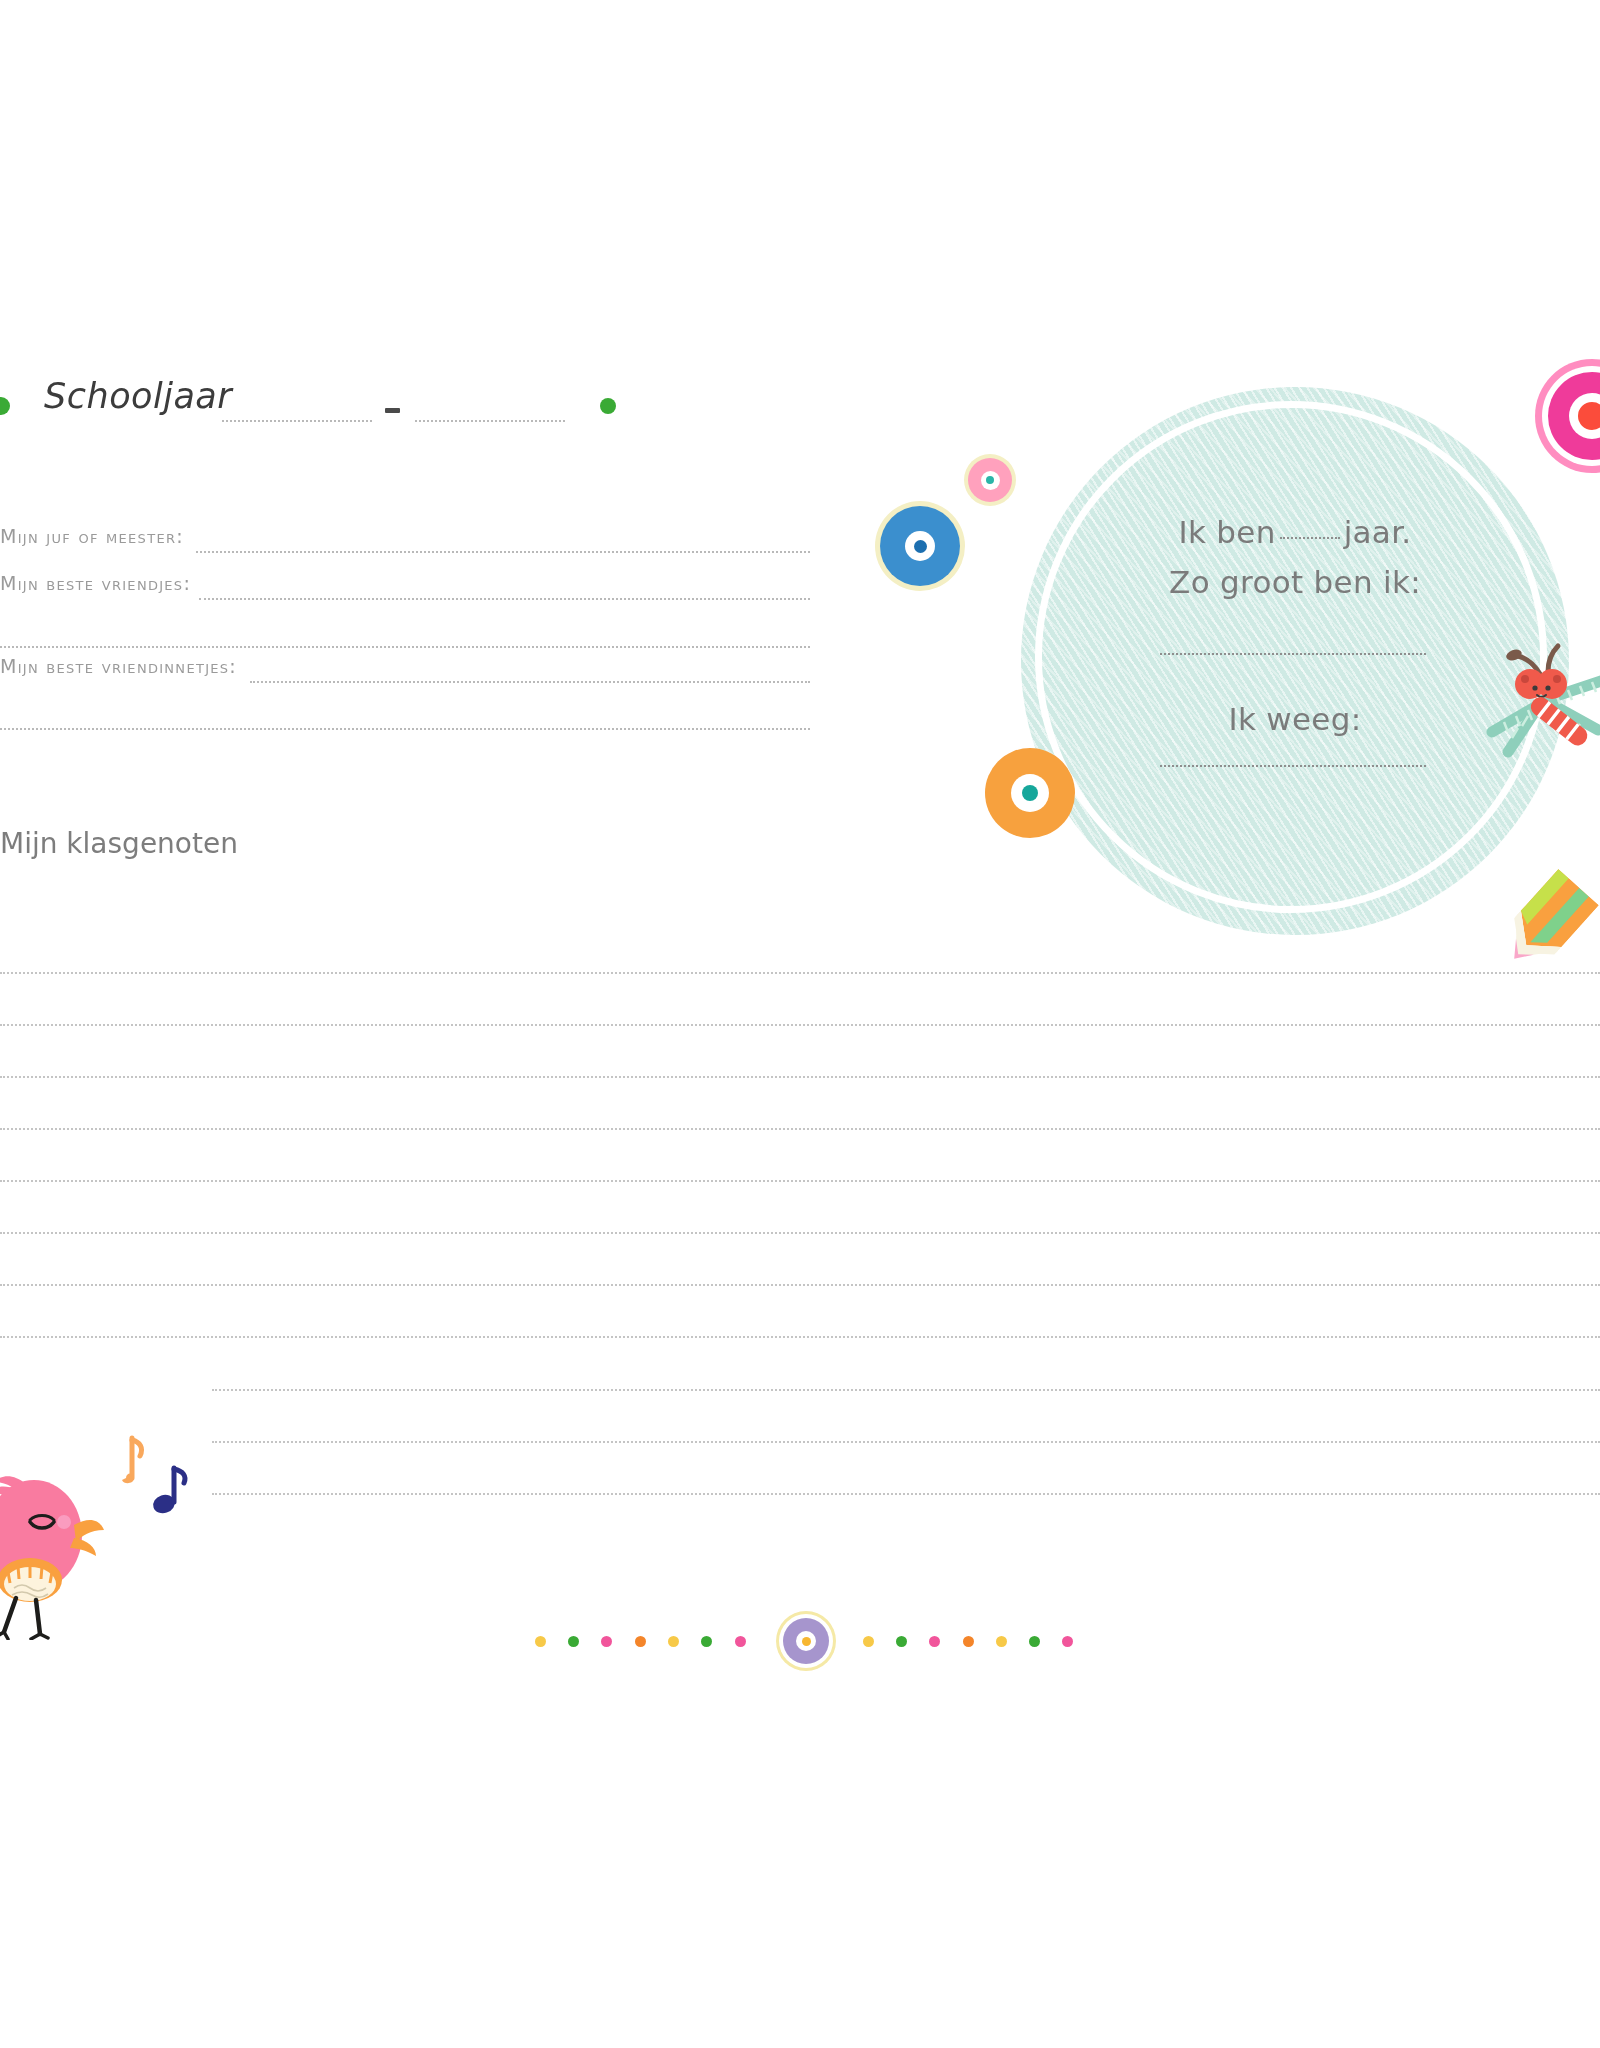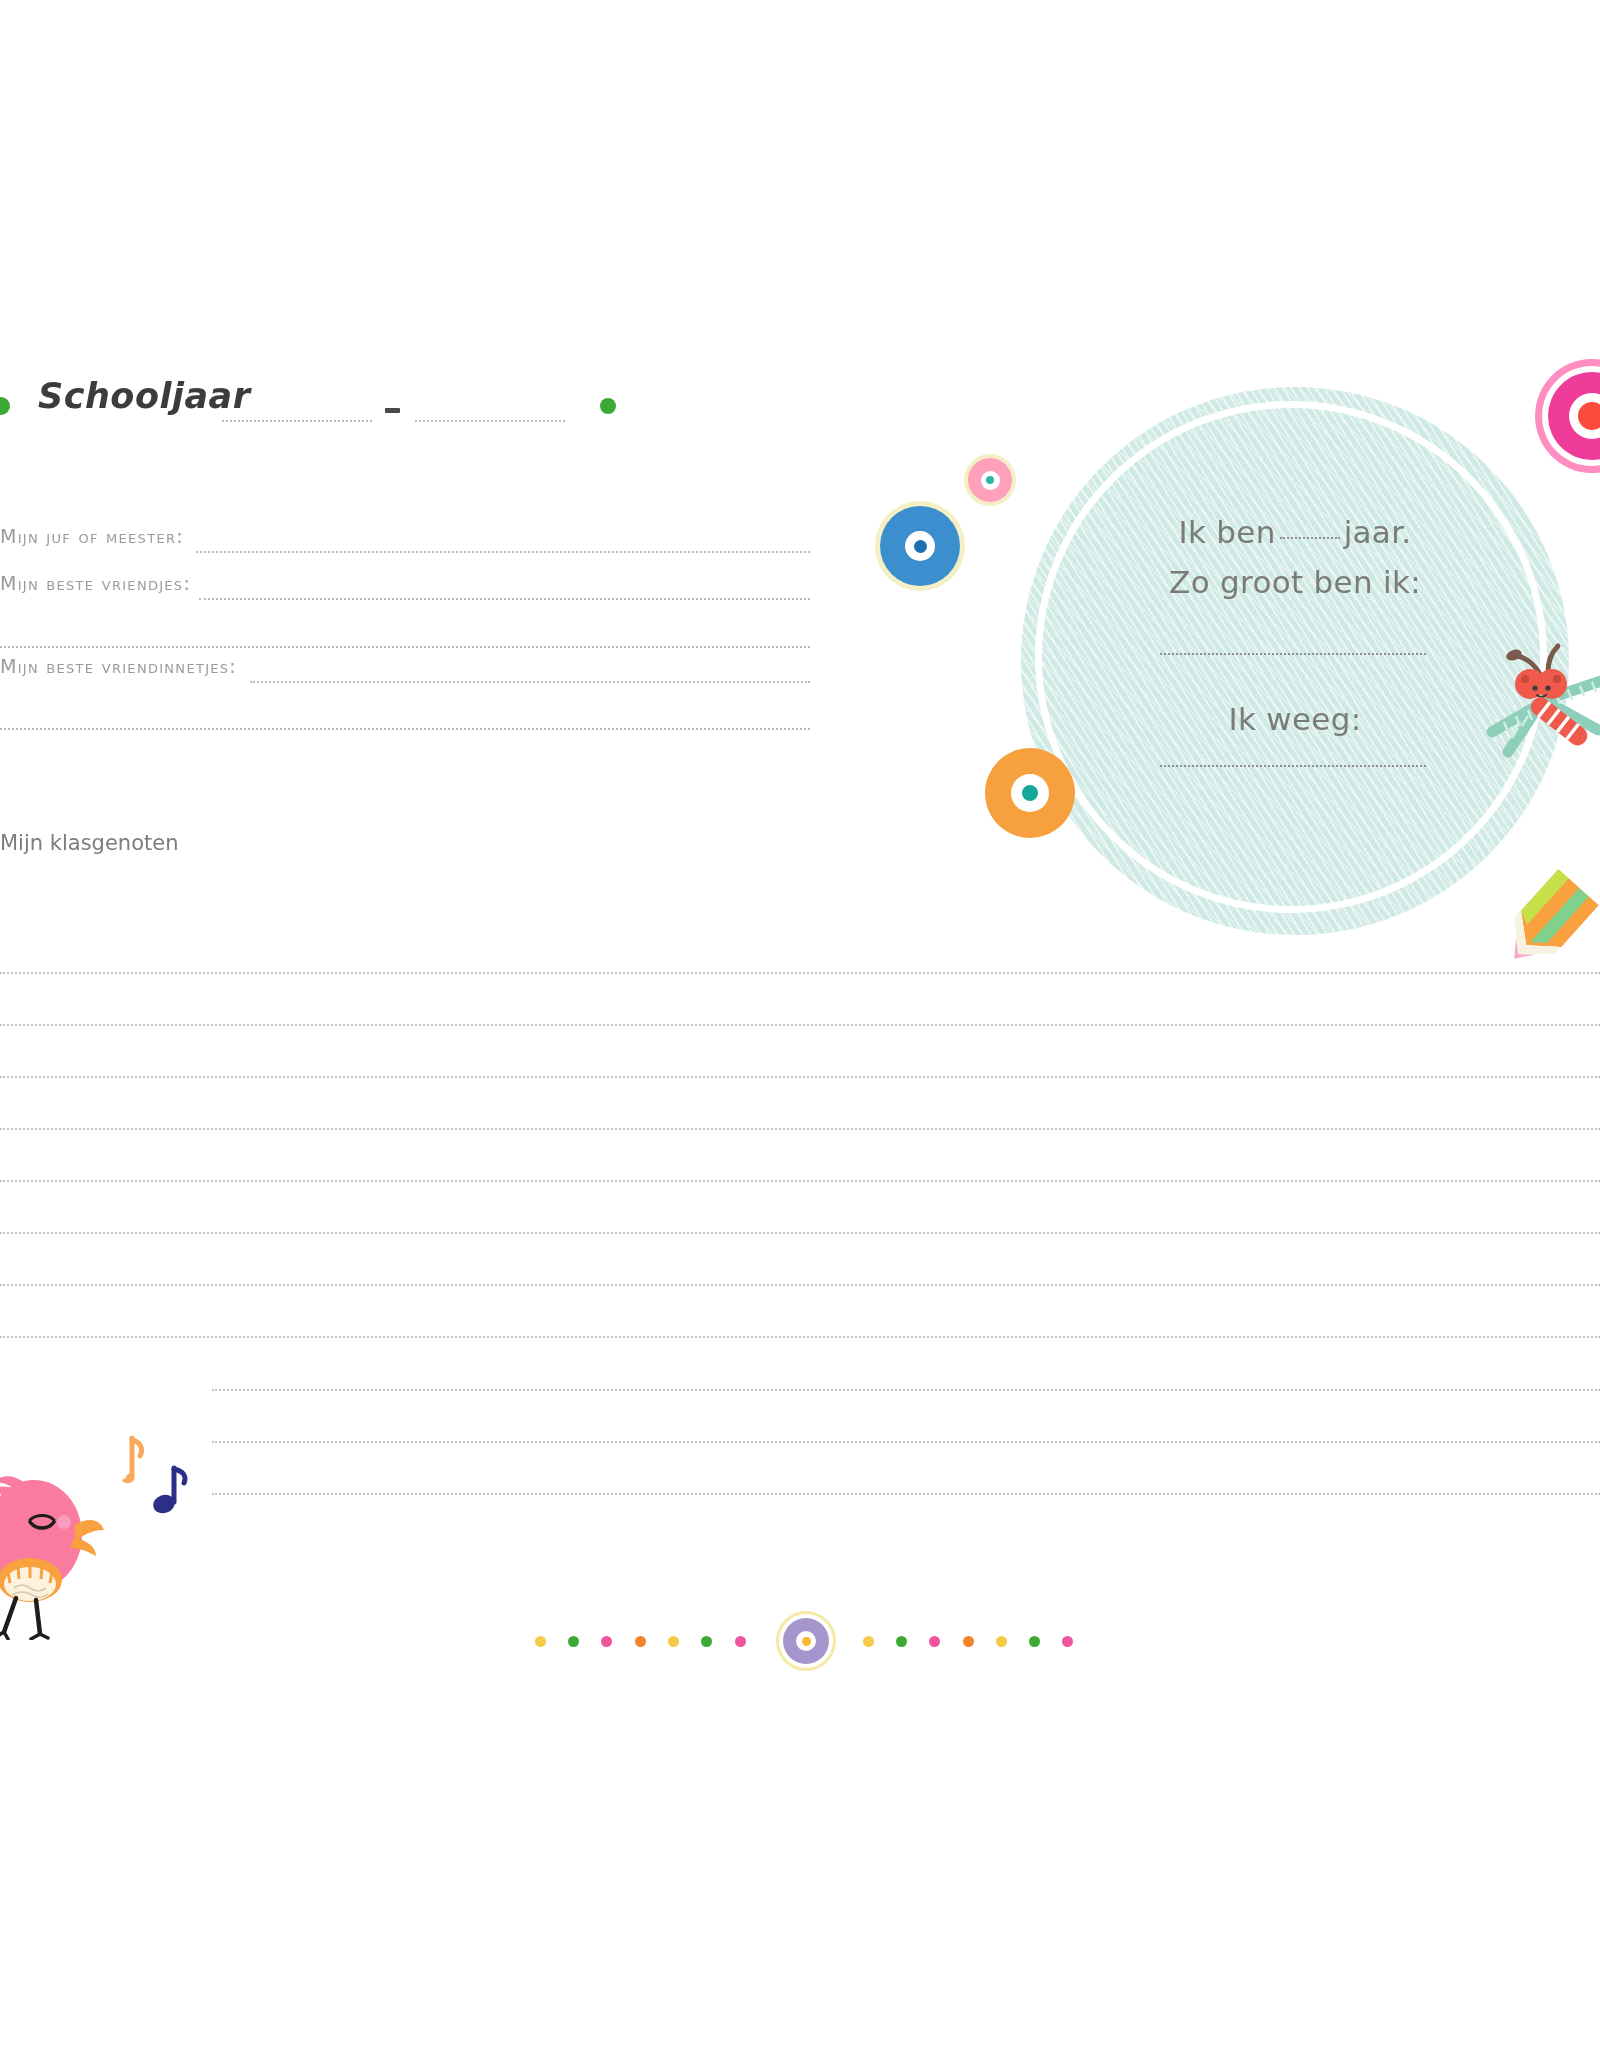--- a/index.html
+++ b/index.html
@@ -33,25 +33,25 @@
   
   #schooljaar-row {
     position: absolute;
     left: 0;
     top: 380px;
     width: 830px;
     height: 56px;
   }
   #schooljaar-title {
     position: absolute;
-    left: 38px;
+    left: 44px;
     top: -4px;
     font-family: "DejaVu Sans", sans-serif;
     font-style: italic;
-    font-weight: 700;
+    font-weight: 400;
     font-size: 35px;
     letter-spacing: 0.5px;
     color: #3c3c3c;
     white-space: nowrap;
   }
   #schooljaar-line-1 {
     left: 222px;
     top: 40px;
     width: 150px;
   }
@@ -105,21 +105,21 @@
     white-space: nowrap;
   }
 
   
   #klasgenoten {
     position: absolute;
     left: 0;
     top: 828px;
     width: 700px;
     font-family: "DejaVu Sans", sans-serif;
-    font-size: 21px;
+    font-size: 28px;
     line-height: 31px;
     color: #7d7d7d;
   }
   #klasgenoten div { white-space: nowrap; }
 
   
   #info-circle {
     position: absolute;
     left: 1021px;
     top: 387px;

